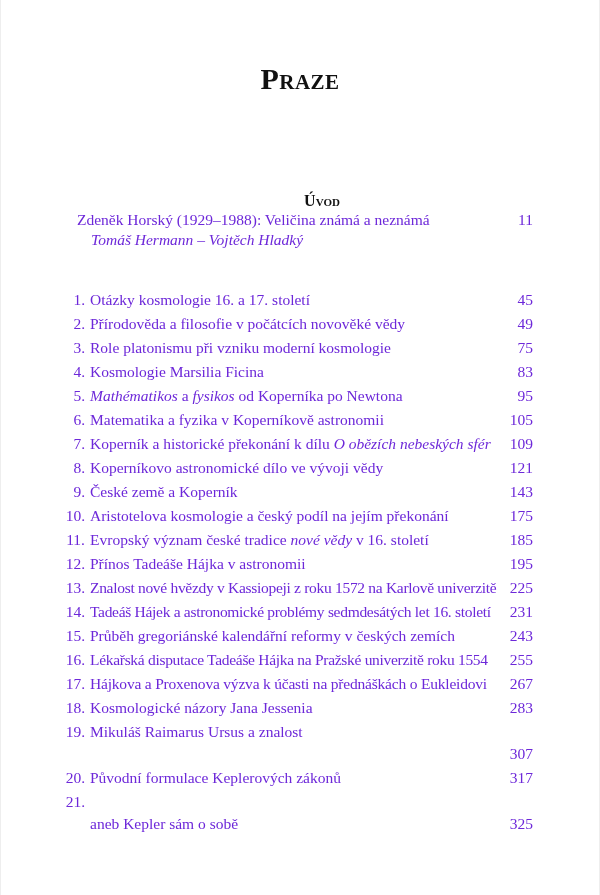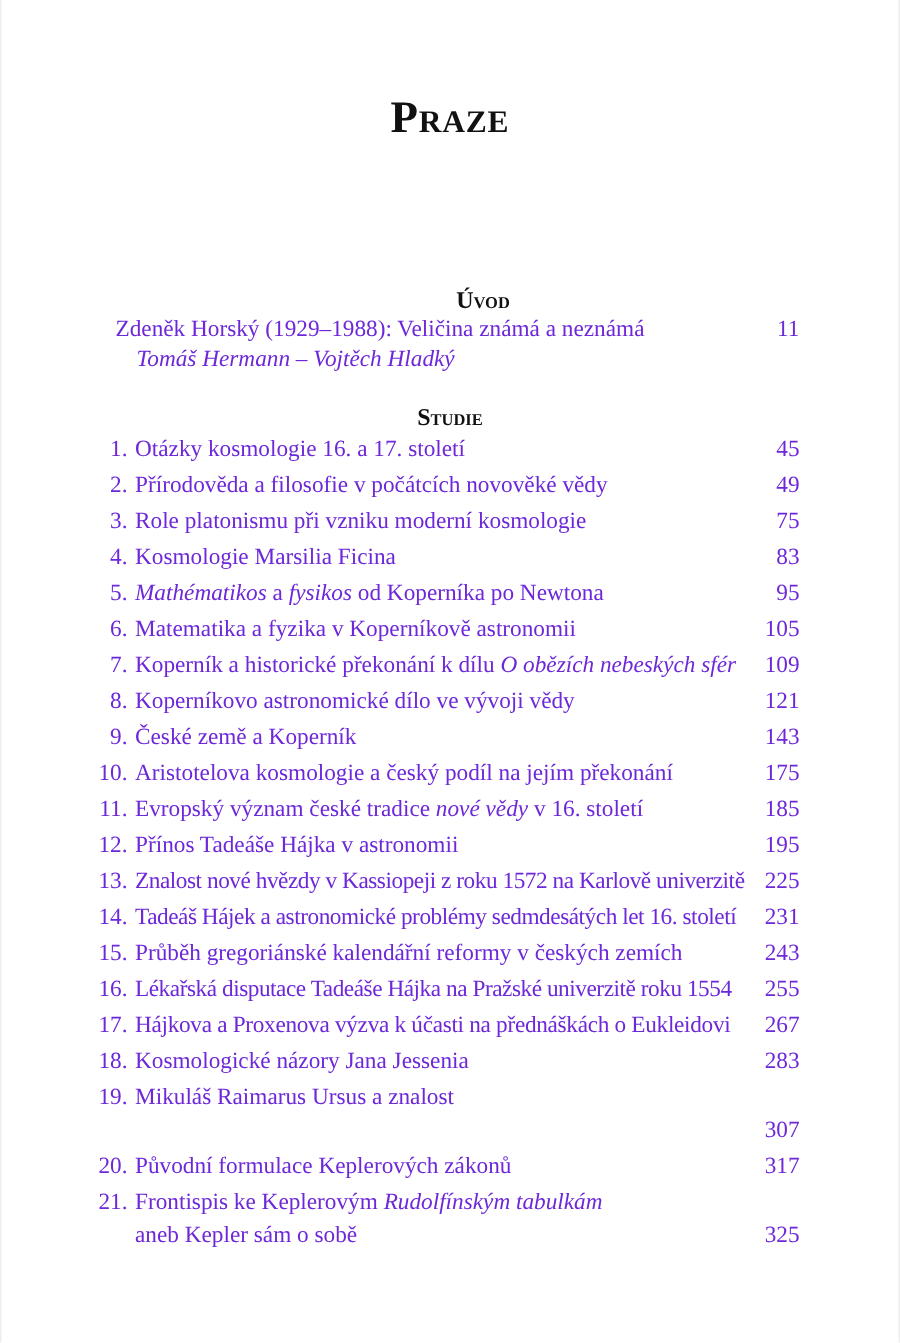--- a/index.html
+++ b/index.html
@@ -95,21 +95,20 @@
   <div class="title">Praze</div>
 
   <div class="section-heading" style="top:192px;padding-left:44px;">Úvod</div>
 
   <div class="entry intro-entry" style="top:210px; left:76px; width:456px;">
     <span class="text">Zdeněk Horský (1929–1988): Veličina známá a neznámá</span>
     <span class="author">Tomáš Hermann – Vojtěch Hladký</span>
     <span class="page-num">11</span>
   </div>
 
-  <div class="section-heading" style="top:270px;">Studie</div>
 
   <div class="entry" style="top:290px;">
     <span class="num">1.</span>
     <span class="text">Otázky kosmologie 16. a 17. století</span>
     <span class="page-num">45</span>
   </div>
 
   <div class="entry" style="top:314px;">
     <span class="num">2.</span>
     <span class="text">Přírodověda a filosofie v počátcích novověké vědy</span>
@@ -219,18 +218,17 @@
   </div>
 
   <div class="entry" style="top:768px;">
     <span class="num">20.</span>
     <span class="text">Původní formulace Keplerových zákonů</span>
     <span class="page-num">317</span>
   </div>
 
   <div class="entry" style="top:792px; height:44px;">
     <span class="num">21.</span>
-    <span class="text"><span>Frontispis ke Keplerovým </span><i>Rudolfínským tabulkám</i></span>
     <span class="text2">aneb Kepler sám o sobě</span>
     <span class="page-num second">325</span>
   </div>
 
 </div>
 
 </body></html>

